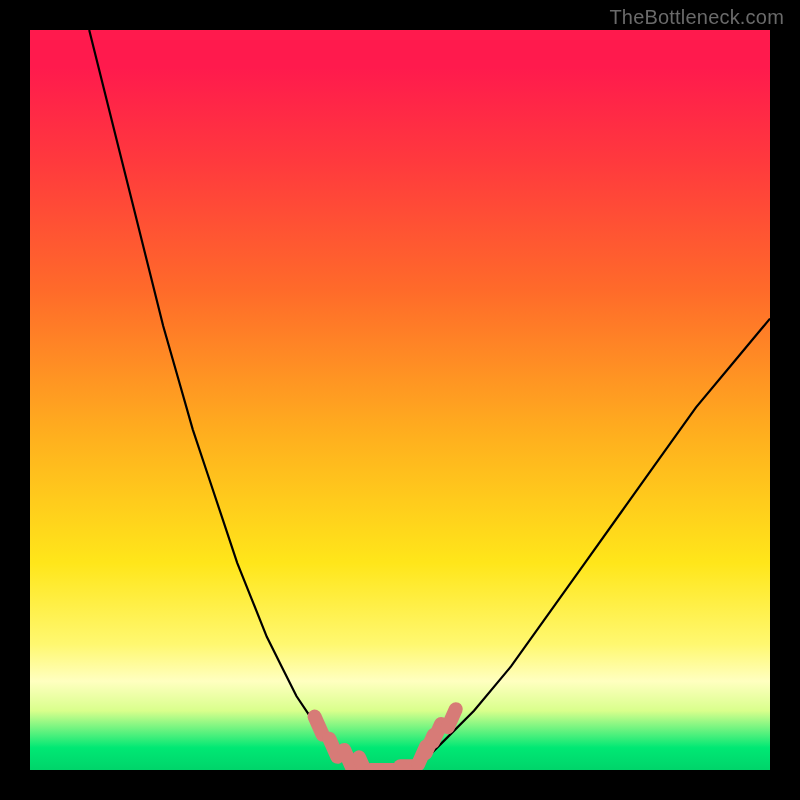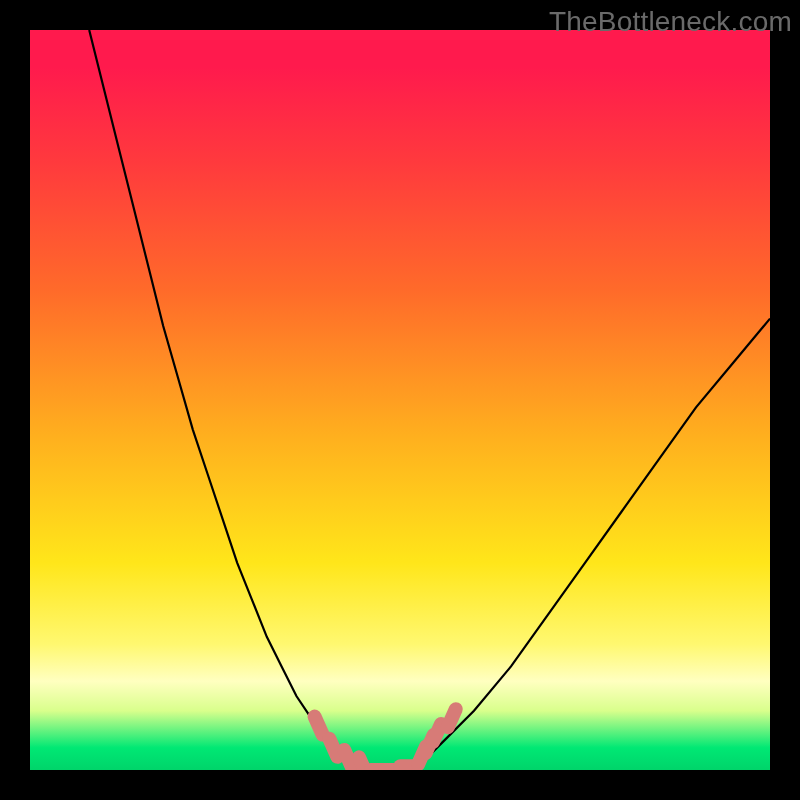--- a/index.html
+++ b/index.html
@@ -39,23 +39,23 @@
       #fff870 83%,
       #ffffc0 88%,
       #d9ff8c 92%,
       #00e874 97%,
       #00d46a 100%
     );
   }
   .watermark {
     position: absolute;
     top: 6px;
-    right: 8px;
+    right: 16px;
     color: #6a6a6a;
-    font-size: 28px;
+    font-size: 20px;
     letter-spacing: 0.2px;
     user-select: none;
   }
   svg.curve {
     position: absolute;
     top: 0; left: 0;
     width: 740px; height: 740px;
   }
 </style>
 </head>

